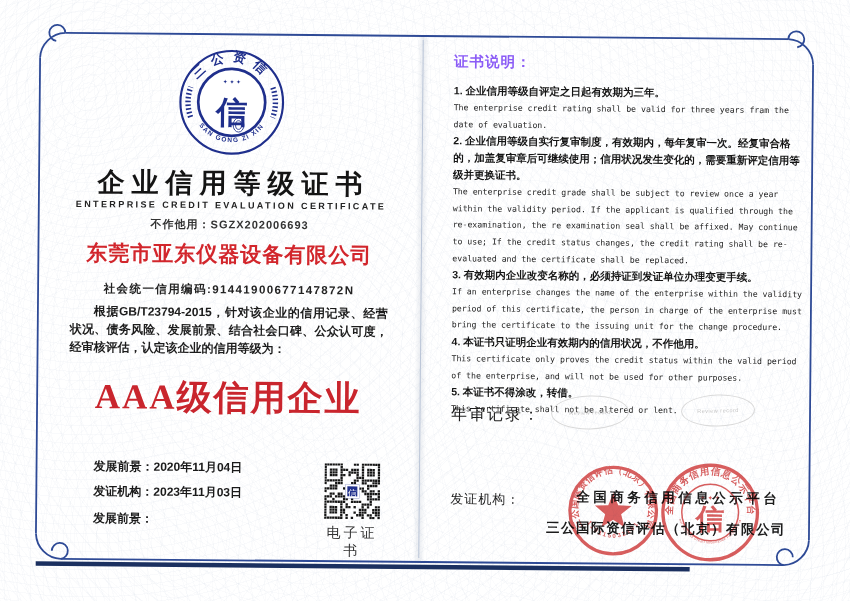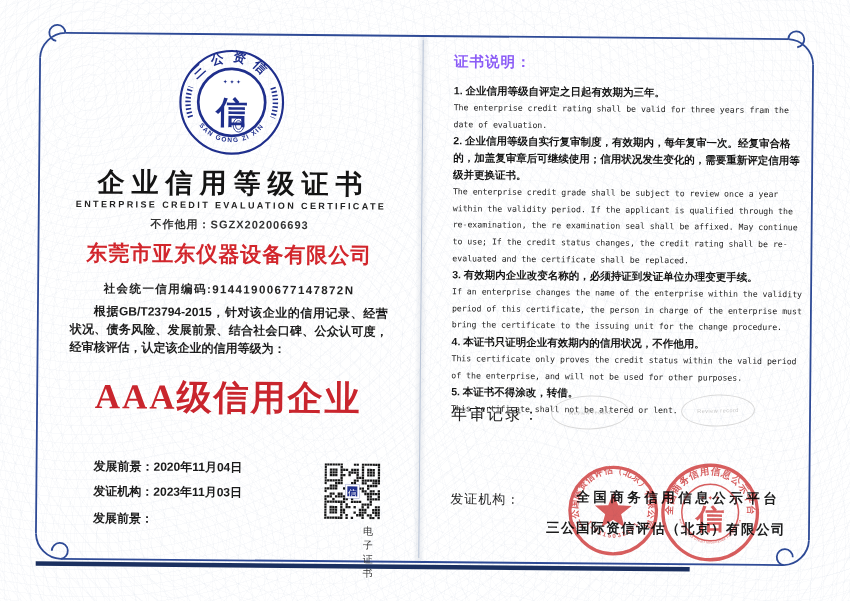--- a/index.html
+++ b/index.html
@@ -33,21 +33,21 @@
   .rating{top:376px;font-family:"Liberation Serif",serif;font-weight:700;font-size:35px;
           letter-spacing:2px;color:#c9252d;}
   .dates{left:95px;top:461px;font-size:12px;}
   .drow{margin-bottom:8px;font-weight:700;}
   .drow .lab{font-weight:700;}
   .urlcol{display:inline-block;vertical-align:top;font-weight:400;font-size:11.5px;line-height:17px;}
   .qr-wrap{left:326px;top:464px;width:56px;text-align:center;}
   .qr-box{position:relative;width:56px;height:56px;}
   .qr-center{position:absolute;left:21px;top:21px;width:14px;height:14px;background:#1f2f8c;
              color:#fff;font-size:9px;line-height:14px;text-align:center;border:2px solid #fff;box-sizing:border-box;}
-  .qr-caption{margin-top:5px;font-size:10px;letter-spacing:3px;color:#333;margin-left:35px;}
+  .qr-caption{margin-top:5px;font-size:14px;letter-spacing:3px;color:#333;}
   
   .heading{left:452px;top:52px;font-weight:700;font-size:14.5px;letter-spacing:1px;color:#8b5cf6;}
   .clauses{left:452px;top:82px;width:355px;}
   .clauses .zh{font-weight:700;font-size:10.5px;line-height:17px;color:#151515;}
   .clauses .en{font-family:"DejaVu Sans Mono",monospace;font-size:8.2px;line-height:16.6px;color:#1c1c1c;}
   .annual-label{left:452px;top:404px;font-weight:400;font-size:16px;letter-spacing:2px;}
   .review-oval{border:1px solid #dadada;border-radius:50%;display:flex;align-items:center;
                justify-content:center;color:#c6c6c6;font-size:5.5px;letter-spacing:.5px;}
   .oval1{left:552px;top:394px;width:76px;height:32px;transform:rotate(-2deg);}
   .oval2{left:682px;top:392px;width:72px;height:30px;transform:rotate(-2deg);}

